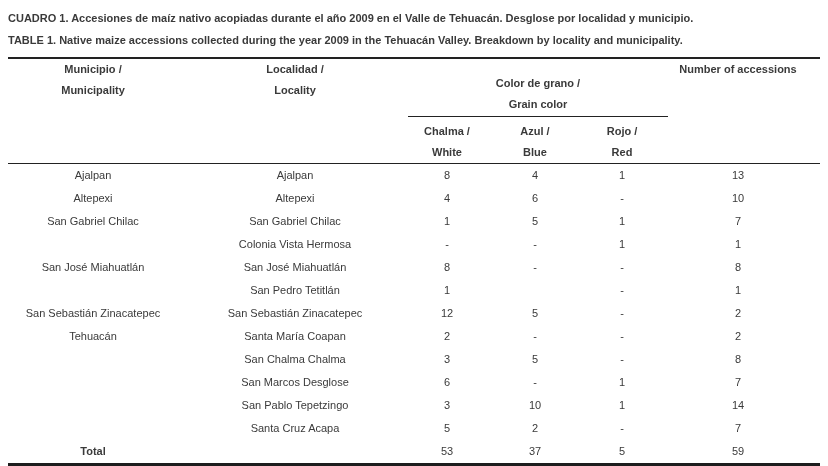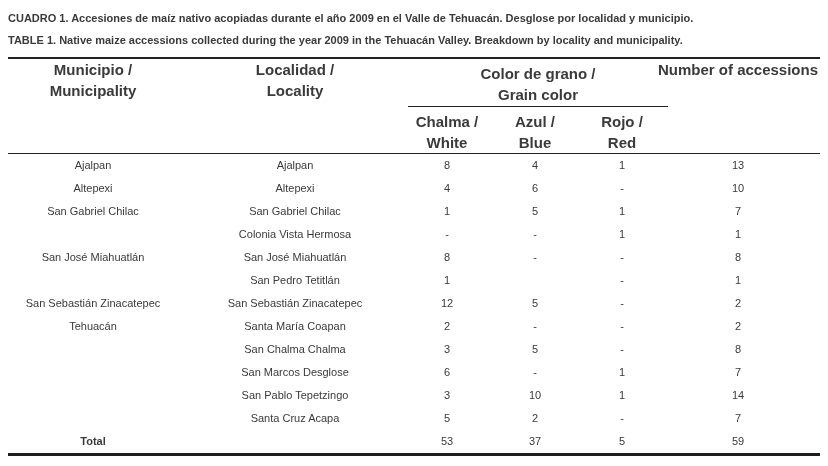--- a/index.html
+++ b/index.html
@@ -19,24 +19,24 @@
   .table { margin-left: 8px; width: 812px; }
 
   .thead {
     display: grid;
     grid-template-columns: 170px 234px 70px 106px 68px 164px;
     grid-template-rows: auto auto;
     border-top: 2.5px solid #222222;
     border-bottom: 1px solid #222222;
     font-weight: bold;
   }
-  .hcell { text-align: center; font-size: 15px; line-height: 21px; white-space: nowrap; }
+  .hcell { text-align: center; font-size: 11px; line-height: 21px; white-space: nowrap; }
   .h-mun   { grid-column: 1; grid-row: 1 / 3; }
   .h-loc   { grid-column: 2; grid-row: 1 / 3; }
-  .h-grain { grid-column: 3 / 6; grid-row: 1; border-bottom: 1px solid #222222; margin: 4px -12px 0 -4px; padding-bottom: 1px; }
+  .h-grain { grid-column: 3 / 6; grid-row: 1; border-bottom: 1px solid #222222; margin: 14px -12px 0 -4px; padding-bottom: 1px; }
   .h-acc   { grid-column: 6; grid-row: 1 / 3; }
   .h-sub   { grid-row: 2; padding-top: 4px; }
   .h-white { grid-column: 3; }
   .h-blue  { grid-column: 4; }
   .h-red   { grid-column: 5; }
 
   .tbody { border-bottom: 3px solid #1d1d1d; }
   .tr {
     display: grid;
     grid-template-columns: 170px 234px 70px 106px 68px 164px;

